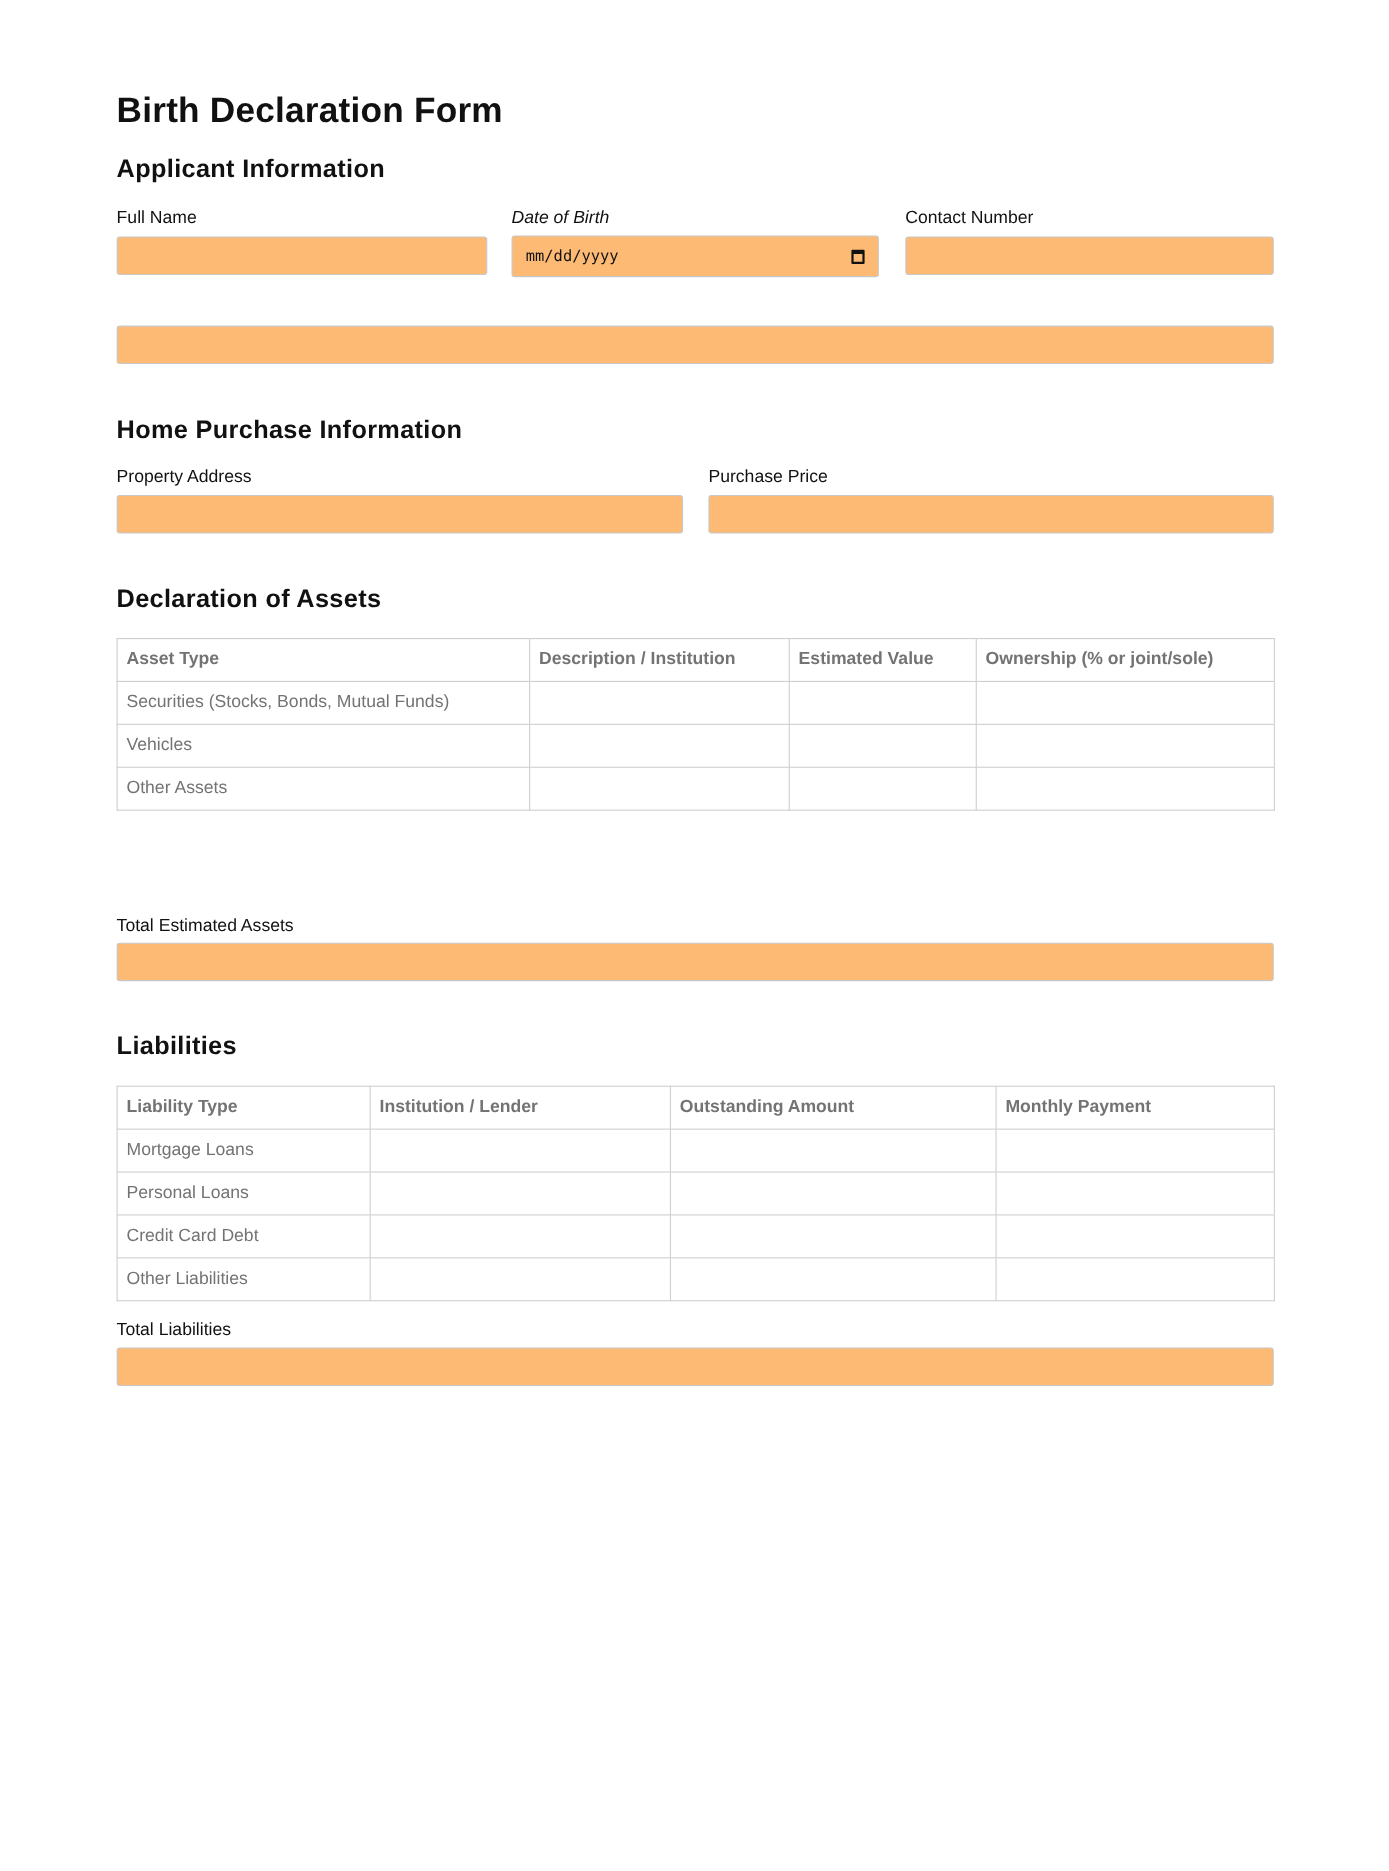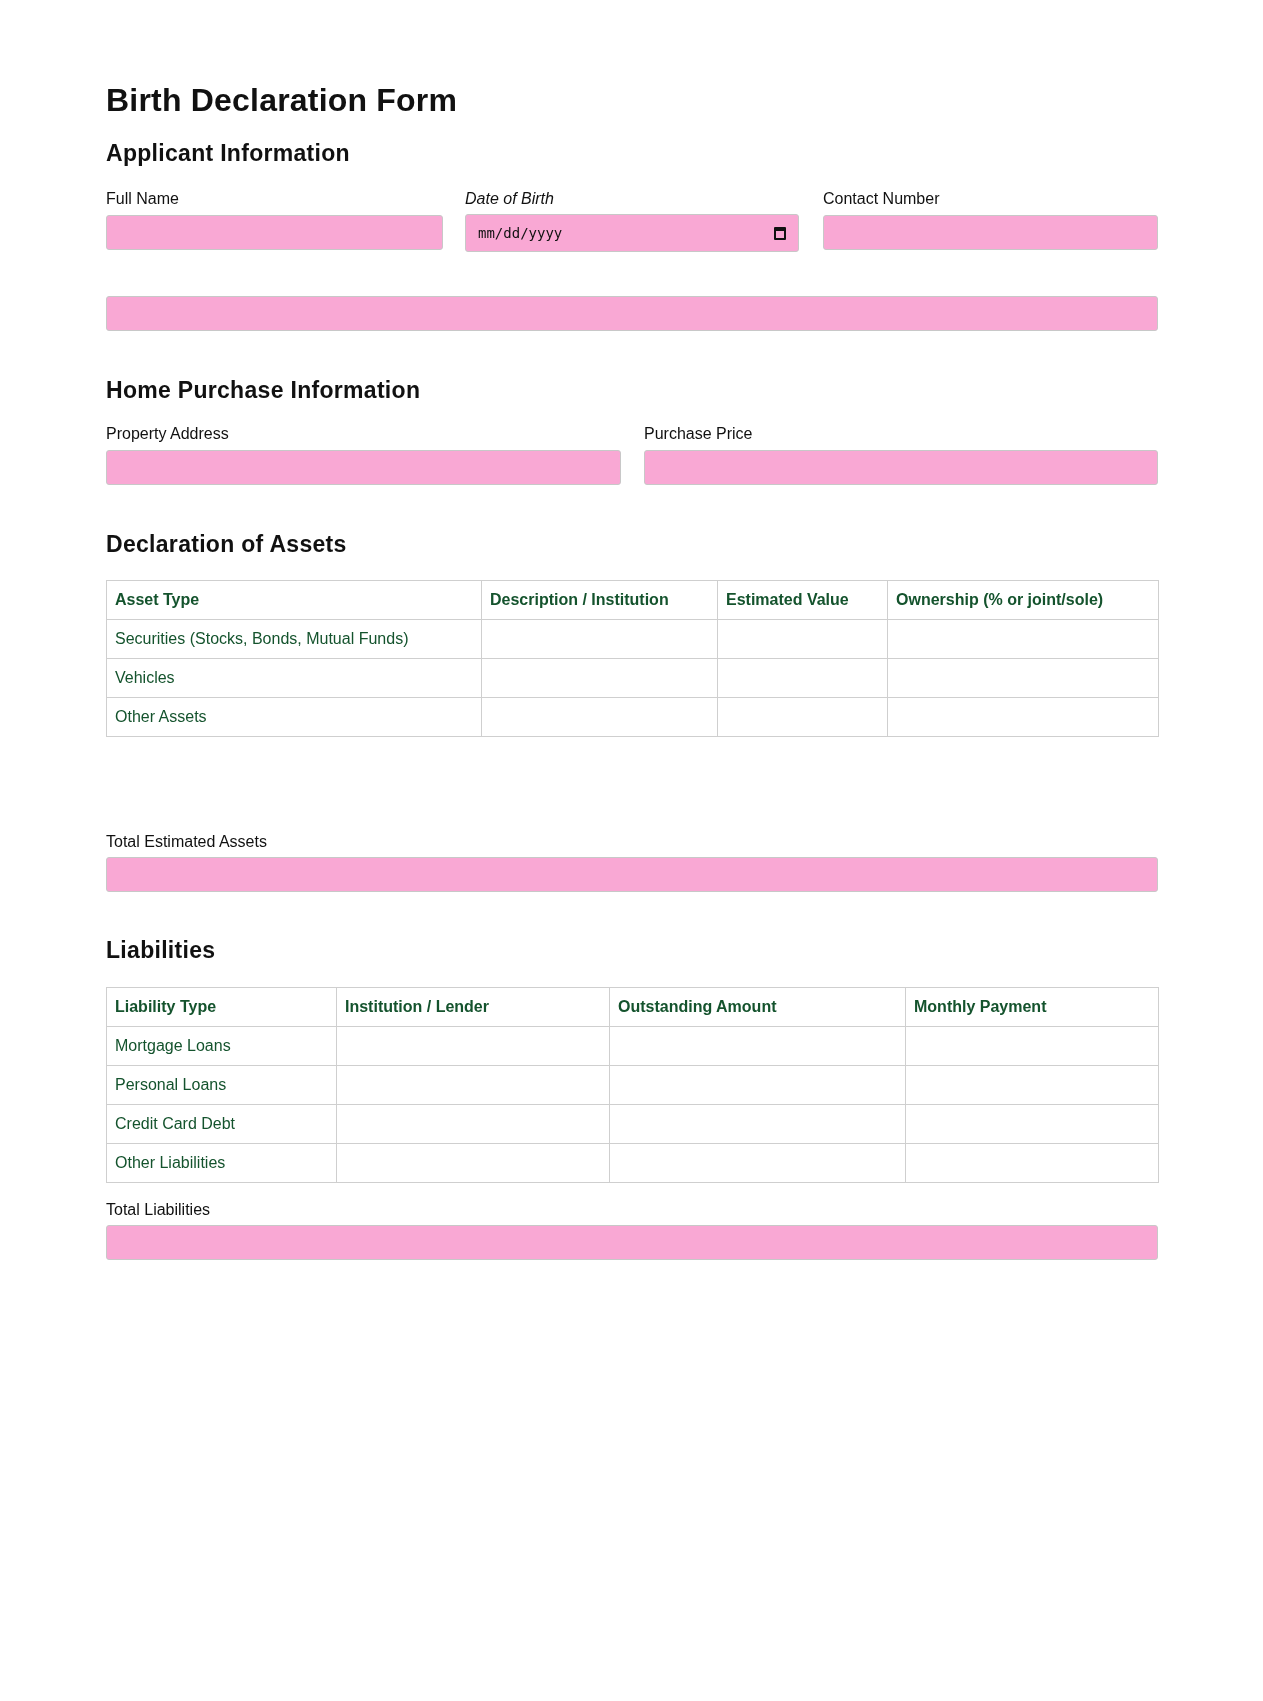--- a/index.html
+++ b/index.html
@@ -21,21 +21,21 @@
   }
   h2 {
     font-size: 23px; font-weight: bold; margin: 0;
     position: absolute; left: 0; letter-spacing: 0.3px;
   }
   .label {
     position: absolute; font-size: 16px; color: #111;
   }
   .input {
     position: absolute; box-sizing: border-box;
-    border: 1px solid #c8c8c8; border-radius: 3px; background: #f9a8d4;
+    border: 1px solid #c8c8c8; border-radius: 3px; background: #fdba74;
     height: 35px;
     font-family: "Liberation Sans", sans-serif; font-size: 15px;
     padding: 0 10px; outline: none;
   }
   .date-input {
     display: flex; align-items: center; justify-content: space-between;
     height: 38px; padding: 0 12px 0 12px;
   }
   .date-text {
     font-family: "DejaVu Sans Mono", monospace; font-size: 14px; color: #111;
@@ -44,21 +44,21 @@
     width: 12px; height: 13px; box-sizing: border-box;
     border: 2px solid #111; border-top-width: 4px; border-radius: 1px;
     position: relative;
   }
   table {
     position: absolute; left: 0; width: 1052px;
     border-collapse: collapse; table-layout: fixed;
   }
   th, td {
     border: 1px solid #cfcfcf; height: 39px; box-sizing: border-box;
-    padding: 0 8px; text-align: left; font-size: 16px; color: #14532d;
+    padding: 0 8px; text-align: left; font-size: 16px; color: #737373;
     vertical-align: middle;
   }
   th { font-weight: bold; }
 </style>
 </head>
 <body>
 
 <div class="page">
 
   <h1>Birth Declaration Form</h1>

